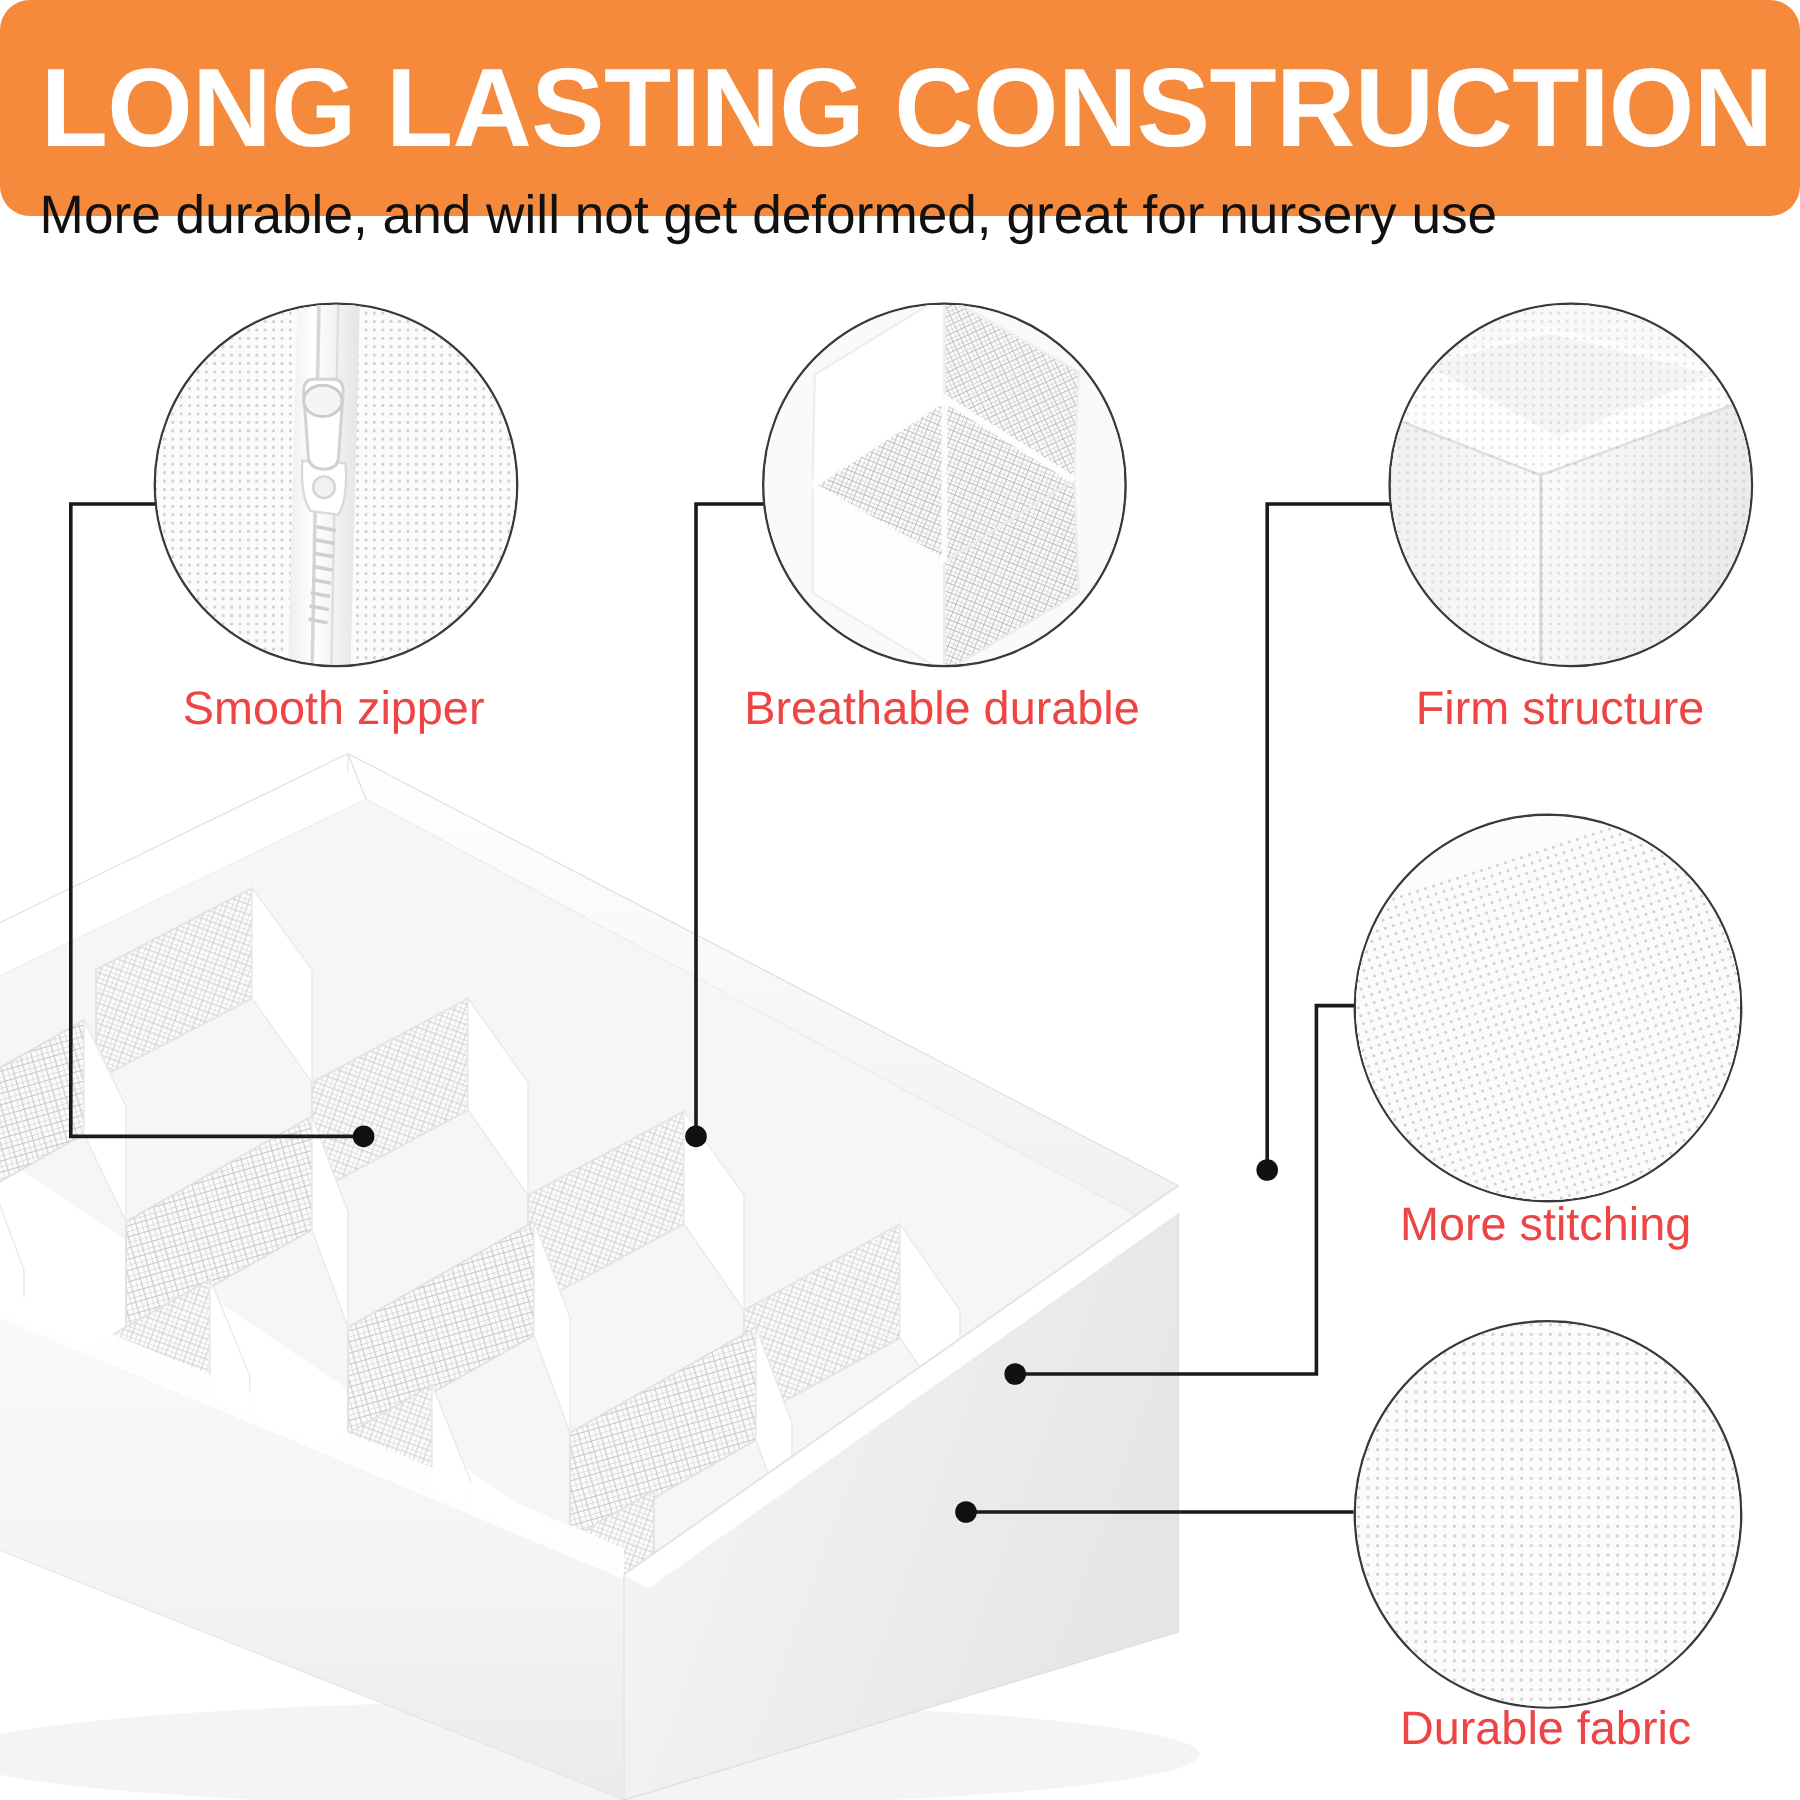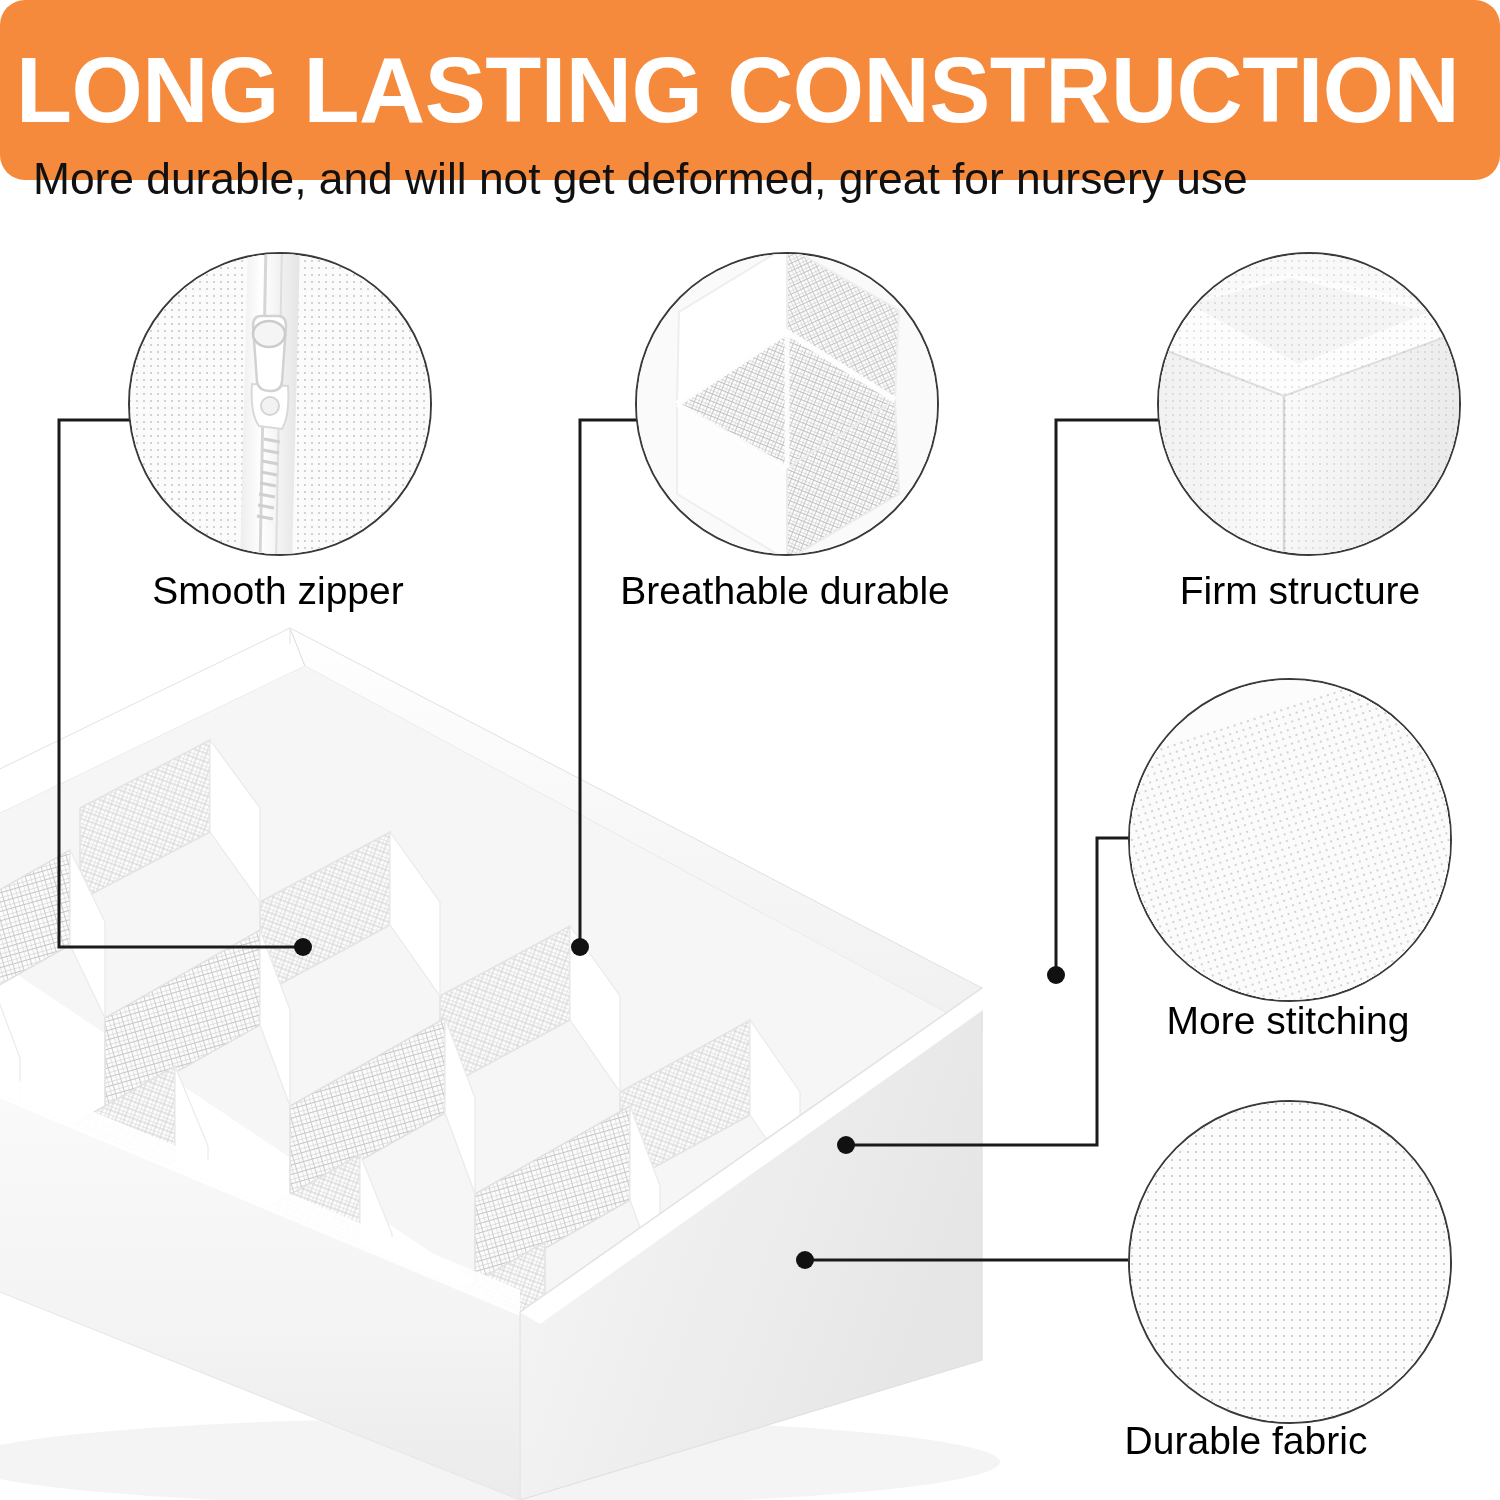--- a/index.html
+++ b/index.html
@@ -19,21 +19,21 @@
   
   #banner {
     position: absolute;
     left: 0; top: 0;
     width: 1500px;
     height: 180px;
     background: #F58A3C;
     display: flex;
     align-items: center;
     box-sizing: border-box;
-    padding-left: 16px;
+    padding-left: 34px;
     border-radius: 25px;
   }
   #banner-title {
     color: #FFFFFF;
     font-family: "Liberation Sans", sans-serif;
     font-weight: bold;
     font-size: 93px;
     line-height: 100px;
     letter-spacing: -0.5px;
     white-space: nowrap;
@@ -63,21 +63,21 @@
     border: 2.5px solid #3a3a3a;
     overflow: hidden;
     background: #fcfcfc;
   }
   .circle-inner {
     position: absolute;
     left: 0; top: 0; right: 0; bottom: 0;
   }
   .callout-label {
     position: absolute;
-    color: #000000;
+    color: #ef4444;
     font-family: "Liberation Sans", sans-serif;
     font-weight: 400;
     font-size: 39px;
     line-height: 46px;
     white-space: nowrap;
     text-align: center;
   }
 
   
   .fabric-tex {
@@ -363,16 +363,16 @@
     </div>
     <div class="callout-label" style="left:1118px; top:998px; width:340px;">More stitching</div>
   </div>
 
   <div class="callout">
     <div class="circle" style="left:1128px; top:1100px; width:320px; height:320px;">
       <div class="circle-inner">
         <div class="fabric-tex" style="background-size:8px 8px;"></div>
       </div>
     </div>
-    <div class="callout-label" style="left:1076px; top:1418px; width:340px;">Durable fabric</div>
+    <div class="callout-label" style="left:1118px; top:1418px; width:340px;">Durable fabric</div>
   </div>
 
 </div>
 
 </body></html>

